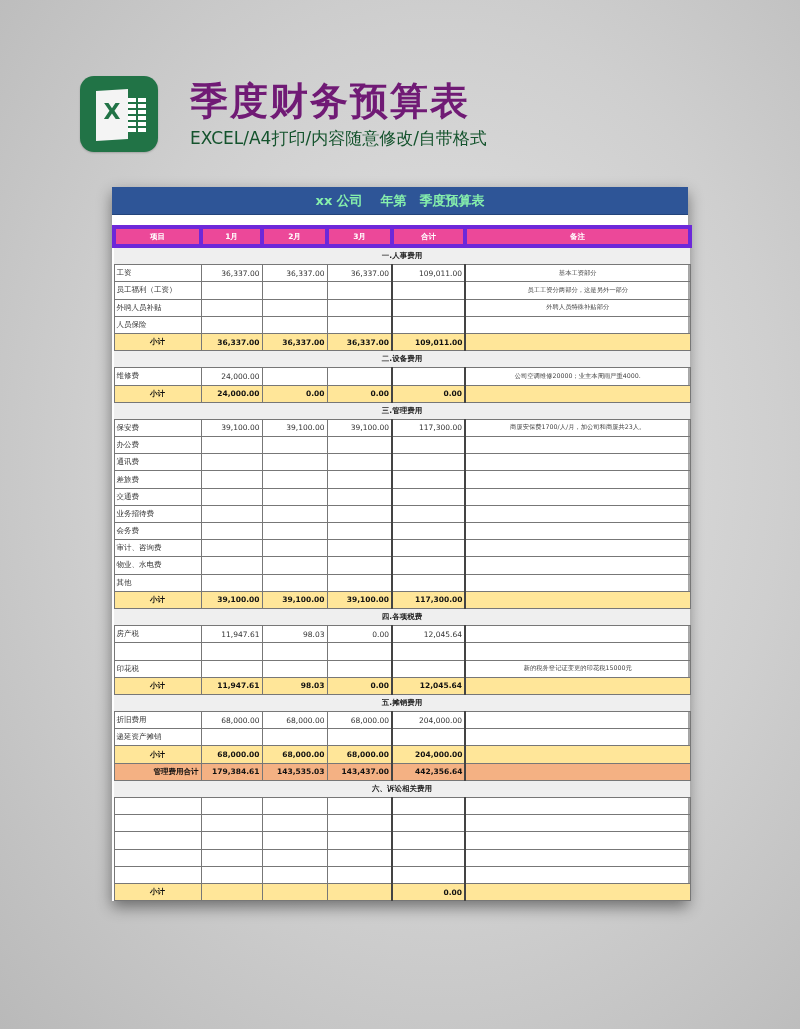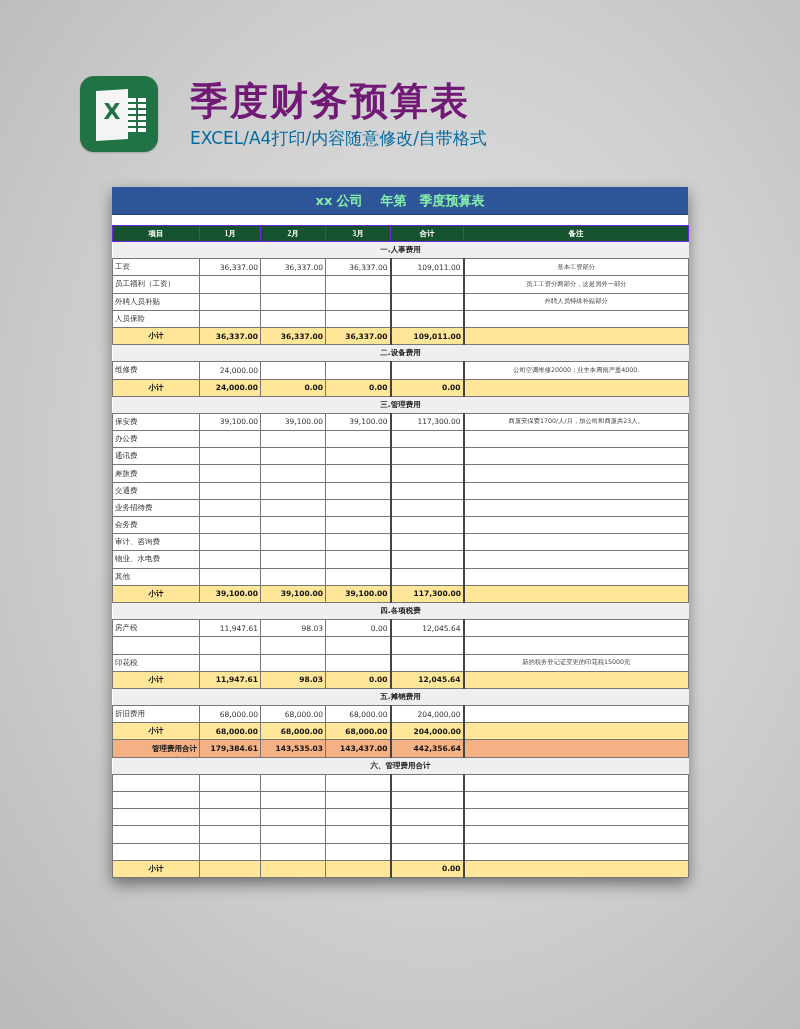--- a/index.html
+++ b/index.html
@@ -30,21 +30,21 @@
   .logo .grid::after {
     content:""; position:absolute; left:8px; top:0; width:2px; height:34px; background:#217346;
   }
   .main-title {
     position:absolute; left:190px; top:76px;
     font-size:38px; font-weight:bold; color:#701a75; letter-spacing:2px;
     font-family:"DejaVu Sans", sans-serif;
   }
   .subtitle {
     position:absolute; left:190px; top:127px;
-    font-size:17px; color:#0369a1; font-family:"DejaVu Sans", sans-serif;
+    font-size:17px; color:#14532d; font-family:"DejaVu Sans", sans-serif;
   }
   .sheet {
     position:absolute; left:112px; top:187px; width:576px;
     background:#fff;
     box-shadow: 0 6px 14px rgba(0,0,0,.45);
   }
   .title-bar {
     height:27px; background:#2e5597; color:#86efac; text-align:center;
     line-height:27px; font-size:13px; font-weight:bold;
     border-bottom:1px solid #23447a;
@@ -52,23 +52,22 @@
   .spacer-row { height:10px; background:#fff; display:flex; }
   table {
     border-collapse:collapse; width:576px; table-layout:fixed;
     font-size:7.5px; font-family:"DejaVu Sans", sans-serif;
   }
   td, th {
     border:1px solid #777; height:16.2px; padding:0 2px;
     white-space:nowrap; overflow:hidden;
   }
   th {
-    background:#14532d; color:#fff; font-weight:bold; height:15px;
-    border:1px solid #6d28d9;
-    font-family:Liberation Serif, serif;
+    background:#ec4899; color:#fff; font-weight:bold; height:15px;
+    border:4px solid #6d28d9;
   }
   .sec td {
     background:#efefef; text-align:center; font-weight:bold; color:#222;
     border-left:none; border-right:none;margin-top:24px;
   }
   .label { text-align:left; color:#333; }
   .num { text-align:right; color:#333; }
   .note { text-align:center; color:#444; font-size:6.3px; }
   .sub td { background:#ffe699; font-weight:bold; color:#111; }
   .sub td.label { text-align:center; }
@@ -303,38 +302,46 @@
           <td colspan="6">五.摊销费用</td>
         </tr>
         <tr>
           <td class="label">折旧费用</td>
           <td class="num">68,000.00</td>
           <td class="num">68,000.00</td>
           <td class="num">68,000.00</td>
           <td class="num thick-l thick-r">204,000.00</td>
           <td class="note"></td>
         </tr>
+        <tr>
+          <td class="label">递延资产摊销</td>
+          <td class="num"></td>
+          <td class="num"></td>
+          <td class="num"></td>
+          <td class="num thick-l thick-r"></td>
+          <td class="note"></td>
+        </tr>
         <tr class="sub">
           <td class="label">小计</td>
           <td class="num">68,000.00</td>
           <td class="num">68,000.00</td>
           <td class="num">68,000.00</td>
           <td class="num thick-l thick-r">204,000.00</td>
           <td></td>
         </tr>
         <tr class="grand">
           <td class="label">管理费用合计</td>
           <td class="num">179,384.61</td>
           <td class="num">143,535.03</td>
           <td class="num">143,437.00</td>
           <td class="num thick-l thick-r">442,356.64</td>
           <td></td>
         </tr>
         <tr class="sec">
-          <td colspan="6">六、管理费用合计</td>
+          <td colspan="6">六、诉讼相关费用</td>
         </tr>
         <tr>
           <td class="label"></td>
           <td class="num"></td>
           <td class="num"></td>
           <td class="num"></td>
           <td class="num thick-l thick-r"></td>
           <td class="note"></td>
         </tr>
         <tr>

